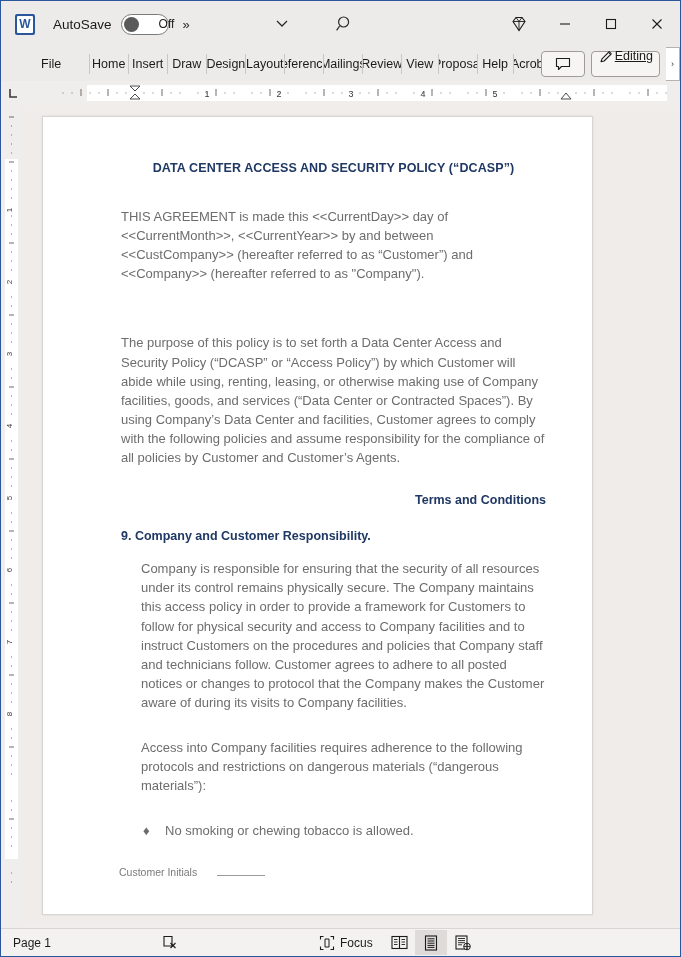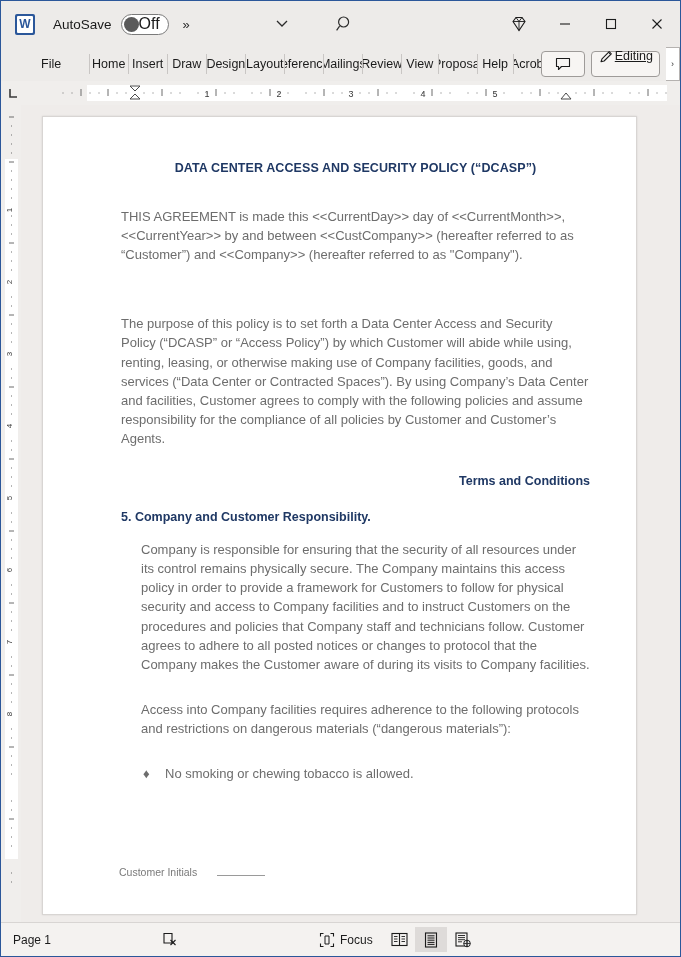--- a/index.html
+++ b/index.html
@@ -46,21 +46,21 @@
     margin-left: 9px; width: 48px; height: 21px;
     border: 1px solid #7a7a7a; border-radius: 11px;
     background: #ffffff; display: flex; align-items: center;
     padding-left: 2px;
   }
   .autosave-knob {
     width: 15px; height: 15px; border-radius: 50%; background: #5a5a5a;
     flex: 0 0 auto;
   }
   .autosave-state {
-    font-size: 16px; color: #1a1a1a; margin-left: 0;
+    font-size: 12px; color: #1a1a1a; margin-left: 20px;
   }
   .chev-more {
     margin-left: 14px; font-size: 13px; color: #2b2b2b; letter-spacing: -1px;
   }
   .tb-center-chev {
     position: absolute; left: 272px; top: 13px;
     width: 18px; height: 18px; color: #2b2b2b;
   }
   .tb-search {
     position: absolute; left: 334px; top: 13px;
@@ -144,21 +144,21 @@
   }
 
   
   .docarea {
     position: absolute; top: 104px; left: 20px; right: 0; bottom: 30px;
     background: #efecea;
     overflow: hidden;
   }
   .page {
     position: absolute; left: 21px; top: 11px;
-    width: 595px; height: 799px;
+    width: 551px; height: 799px;
     background: #ffffff;
     border: 1px solid #d8d5d3;
     box-shadow: 0 0 2px rgba(0,0,0,0.10);
   }
   .page-inner {
     position: absolute; left: 78px; top: 44px; right: 46px;
   }
 
   .doc-title {
     text-align: center;
@@ -195,21 +195,21 @@
     font-size: 10.5px; color: #7a7a7a;
     display: flex; align-items: baseline; gap: 20px;
   }
   .init-line {
     display: inline-block; width: 48px;
     border-bottom: 1px solid #9a9a9a; height: 9px;
   }
 
   
   .statusbar {
-    position: absolute; left: 0; right: 0; bottom: 0; height: 34px;
+    position: absolute; left: 0; right: 0; bottom: 0; height: 28px;
     background: #f4f2f0; border-top: 1px solid #d8d5d3;
     display: flex; align-items: center;
     font-size: 12px; color: #1b1b1b;
   }
   .sb-page { margin-left: 12px; }
   .sb-proof { position: absolute; left: 160px; display:flex; align-items:center;}
   .sb-focus {
     position: absolute; left: 318px; display: flex; align-items: center; gap: 5px;
   }
   .sb-views {
@@ -493,21 +493,21 @@
 
         <div class="doc-title">DATA CENTER ACCESS AND SECURITY POLICY (“DCASP”)</div>
 
         <p class="para p1">THIS AGREEMENT is made this &lt;&lt;CurrentDay&gt;&gt; day of &lt;&lt;CurrentMonth&gt;&gt;, &lt;&lt;CurrentYear&gt;&gt; by and between &lt;&lt;CustCompany&gt;&gt; (hereafter referred to as “Customer”) and &lt;&lt;Company&gt;&gt; (hereafter referred to as "Company").</p>
 
         <p class="para">The purpose of this policy is to set forth a Data Center Access and Security Policy (“DCASP” or “Access Policy”) by which Customer will abide while using, renting, leasing, or otherwise making use of Company facilities, goods, and services (“Data Center or Contracted Spaces”). By using Company’s Data Center and facilities, Customer agrees to comply with the following policies and assume responsibility for the compliance of all policies by Customer and Customer’s Agents.</p>
 
         <div class="center-head">Terms and Conditions</div>
 
 
-        <div class="sec-head">5. Company and Customer Responsibility.</div>
+        <div class="sec-head">9. Company and Customer Responsibility.</div>
 
         <p class="para indent">Company is responsible for ensuring that the security of all resources under its control remains physically secure. The Company maintains this access policy in order to provide a framework for Customers to follow for physical security and access to Company facilities and to instruct Customers on the procedures and policies that Company staff and technicians follow. Customer agrees to adhere to all posted notices or changes to protocol that the Company makes the Customer aware of during its visits to Company facilities.</p>
 
 
         <p class="para indent">Access into Company facilities requires adherence to the following protocols and restrictions on dangerous materials (“dangerous materials”):</p>
 
         <div class="bullet-row">
           <span class="bullet-mark">♦</span>
           <span>No smoking or chewing tobacco is allowed.</span>
         </div>

